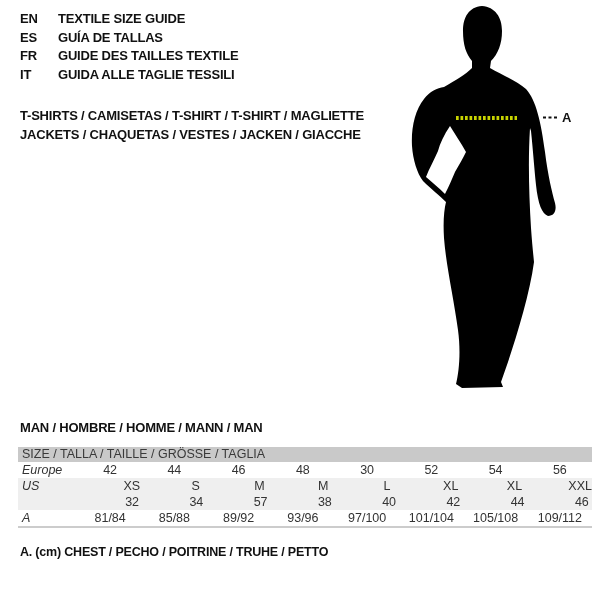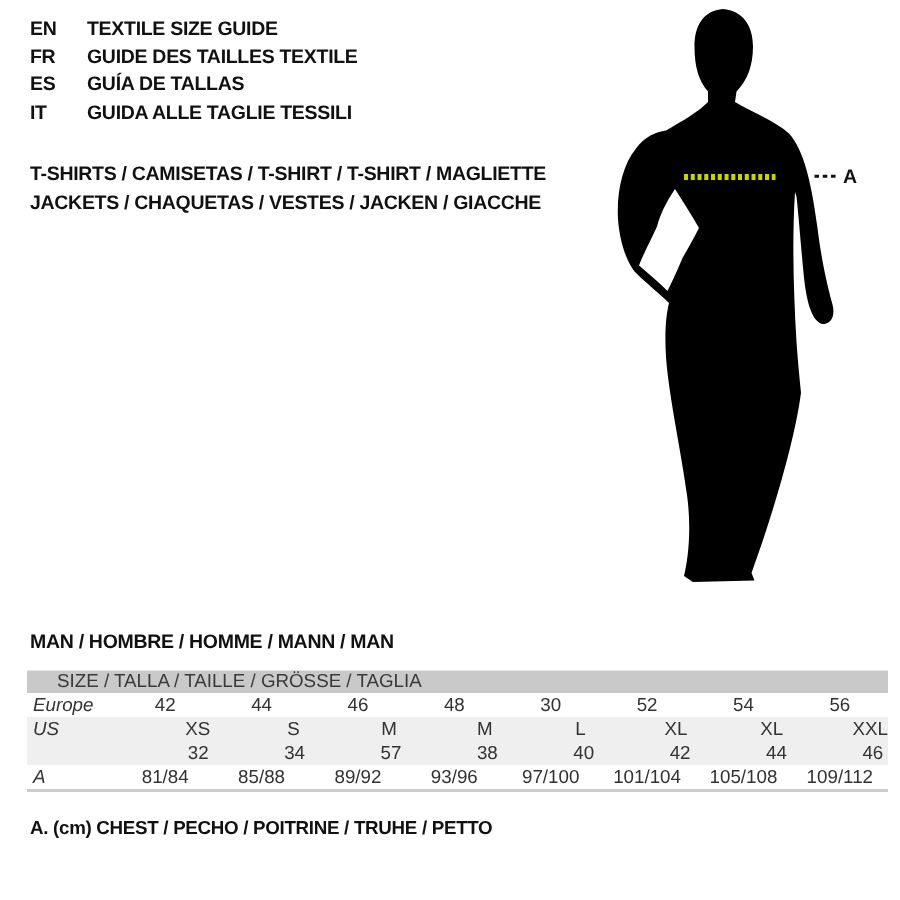--- a/index.html
+++ b/index.html
@@ -11,45 +11,45 @@
   .lang-code{width:38px;}
   
   .cats{position:absolute;left:20px;top:106px;font-weight:700;font-size:13px;line-height:19px;letter-spacing:-0.2px;}
   
   .figure-svg{position:absolute;left:400px;top:0;}
   
   .section-title{position:absolute;left:20px;top:420px;font-weight:700;font-size:13px;letter-spacing:-0.2px;}
   
   .size-table{position:absolute;left:18px;top:447px;width:574px;font-size:12.5px;color:#333;
               border-bottom:2px solid #ccc;}
-  .t-header{height:15px;line-height:15px;background:#c9c9c9;padding-left:20px;color:#3a3a3a;}
+  .t-header{height:15px;line-height:15px;background:#c9c9c9;padding-left:4px;color:#3a3a3a;}
   .t-row{display:flex;height:16px;line-height:16px;}
   .t-row.shaded{background:#efefef;gap:44px;}
   .t-label{width:56px;padding-left:4px;font-style:italic;}
   .t-cell{flex:1;text-align:center;}
   
   .footnote{position:absolute;left:20px;top:545px;font-weight:700;font-size:12.5px;letter-spacing:-0.2px;}
 </style>
 </head>
 <body>
 
 <div class="page">
 
   <div class="langs">
     <div class="lang-row">
       <span class="lang-code">EN</span>
       <span>TEXTILE SIZE GUIDE</span>
     </div>
     <div class="lang-row">
+      <span class="lang-code">ES</span>
+      <span>GUÍA DE TALLAS</span>
+    </div>
+    <div class="lang-row">
       <span class="lang-code">FR</span>
       <span>GUIDE DES TAILLES TEXTILE</span>
-    </div>
-    <div class="lang-row">
-      <span class="lang-code">ES</span>
-      <span>GUÍA DE TALLAS</span>
     </div>
     <div class="lang-row">
       <span class="lang-code">IT</span>
       <span>GUIDA ALLE TAGLIE TESSILI</span>
     </div>
   </div>
 
   <div class="cats">
     <div>T-SHIRTS / CAMISETAS / T-SHIRT / T-SHIRT / MAGLIETTE</div>
     <div>JACKETS / CHAQUETAS / VESTES / JACKEN / GIACCHE</div>

